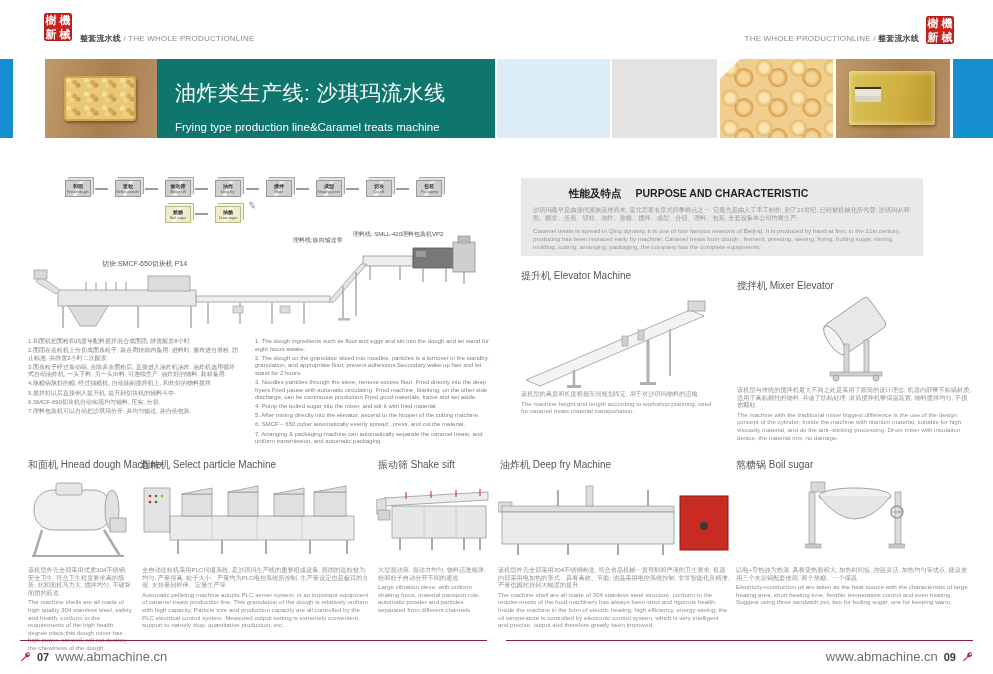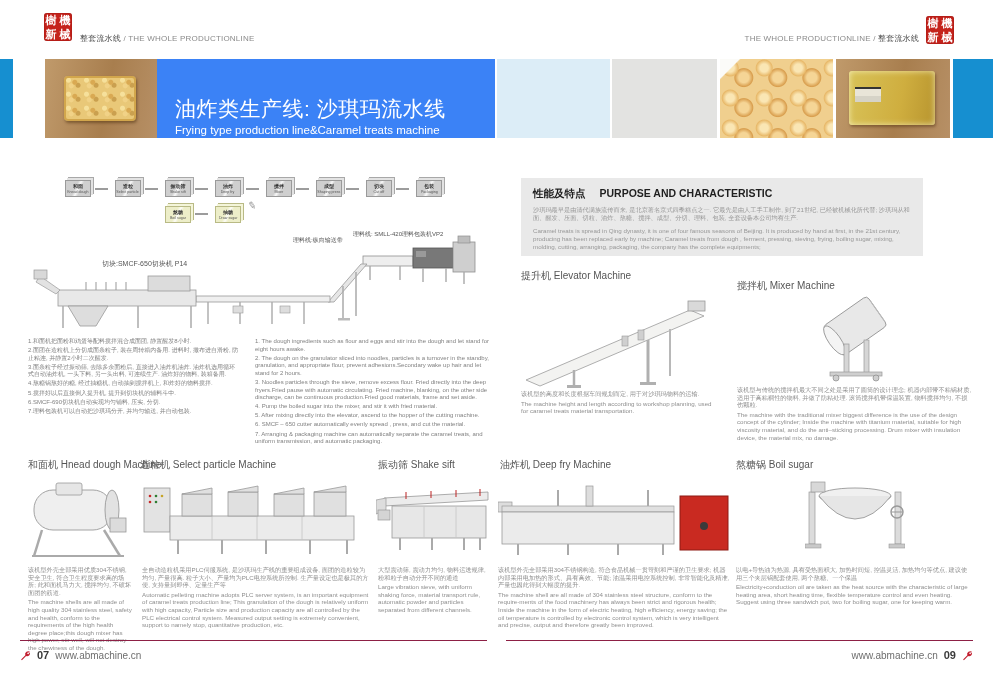--- a/index.html
+++ b/index.html
@@ -8,33 +8,33 @@
            font-family:"Liberation Sans","DejaVu Sans",sans-serif; color:#333; }
 
   
   .seal { position:absolute; width:28px; height:28px; background:#c5231c; border-radius:3px;
           display:grid; grid-template-columns:1fr 1fr; align-items:center; justify-items:center;
           color:#fff; font-size:11px; line-height:13px; font-weight:bold;
           font-family:"DejaVu Sans",sans-serif; box-shadow:inset 0 0 2px #8e120d; }
   .seal-l { left:44px; top:13px; }
   .seal-r { left:926px; top:16px; }
   .hdr { position:absolute; top:33px; font-size:8px; color:#8a8a8a; letter-spacing:.2px; white-space:nowrap; }
-  .hdr .cn { font-weight:normal; color:#4a4a4a; }
+  .hdr .cn { font-weight:bold; color:#4a4a4a; }
   .hdr-l { left:80px; }
   .hdr-r { right:74px; }
 
   
   .seg { position:absolute; top:59px; height:79px; }
   .seg-blue-l { left:0; width:13px; background:#168fd0; }
   .seg-blue-r { left:953px; width:40px; background:#168fd0; }
   .seg-lblue  { left:497px; width:113px; background:#dcedf7; }
   .seg-lgray  { left:612px; width:105px; background:#e3e3e1; }
-  .banner { left:157px; width:338px; background:#3b82f6; color:#fff; padding:36px 0 0 18px; }
+  .banner { left:157px; width:338px; background:#0f766e; color:#fff; padding:20px 0 0 18px; }
   .banner-title { font-size:21px; letter-spacing:.5px; }
-  .banner-sub { font-size:11.5px; margin-top:1px; }
+  .banner-sub { font-size:11.5px; margin-top:14px; }
 
   .photo { overflow:hidden; position:absolute; }
   .photo-wood { background:linear-gradient(100deg,#c09a6b 0%,#a87e4e 55%,#b79066 100%); }
   .treat { position:absolute; left:17%; top:22%; width:64%; height:56%; background:#e9c878; border-radius:4px;
            box-shadow:inset 0 0 0 2px #d2a64c, 1px 2px 3px rgba(60,30,0,.45);
            background-image:radial-gradient(circle at 25% 30%,#f6e09b 2px,transparent 3px),
              radial-gradient(circle at 60% 45%,#d9a952 2px,transparent 3px),
              radial-gradient(circle at 40% 70%,#f1d287 2px,transparent 3px),
              radial-gradient(circle at 78% 66%,#caa04f 2px,transparent 3px);
            background-size:18px 14px; }
@@ -68,38 +68,38 @@
 
   
   .blk-title { font-size:11px; font-weight:bold; color:#2e2e2e; margin-bottom:5px; }
   .proc { position:absolute; top:338px; }
   .proc-cn { left:28px; width:212px; }
   .proc-en { left:255px; width:240px; }
   .proc-item { font-size:6px; line-height:7.6px; color:#828282; margin-bottom:1.5px; }
 
   .purpose { position:absolute; left:521px; top:178px; width:402px; height:78px;
              background:#e9e9e9; padding:9px 12px; }
-  .purpose-title { font-size:10.5px; font-weight:bold; color:#1f1f1f; }
+  .purpose-title { font-size:10.5px; font-weight:bold; color:#1f1f1f;margin-left:36px; }
   .purpose-title .en { margin-left:14px; }
   .purpose-body { font-size:6.2px; line-height:8px; color:#979797; margin-top:5px; }
 
   .m-title { position:absolute; font-size:10px; color:#555; white-space:nowrap; }
   .m-desc { position:absolute; font-size:6.2px; line-height:7.6px; color:#8f8f8f; }
   .m-desc .cn { margin-bottom:2px; }
   .msvg { position:absolute; }
 
   
   .rule { position:absolute; top:640px; height:1px; background:#8d2045; }
   .rule-l { left:20px; width:467px; }
   .rule-r { left:506px; width:467px; }
   .foot { position:absolute; top:649px; display:flex; align-items:center; gap:6px; }
   .foot-l { left:20px; }
   .foot-r { right:20px; }
   .page-no { font-size:11px; font-weight:bold; color:#3a3a3a; }
-  .site { font-size:10px; color:#6e6e6e; }
+  .site { font-size:13px; color:#6e6e6e; }
 </style>
 </head>
 <body>
 
 <div class="sheet">
 
   <div class="seal seal-l">
     <span>樹</span>
       <span>機</span>
       <span>新</span>
@@ -272,21 +272,21 @@
     <line x1="52" y1="74" x2="52" y2="89" stroke="#b0b0b0" stroke-width="2.5"></line>
     <rect x="45" y="89" width="14" height="3" fill="#b0b0b0"></rect>
     <rect x="100" y="40" width="6" height="10" fill="#cfcfcf" stroke="#999" stroke-width="0.6"></rect>
     <rect x="116" y="34" width="6" height="10" fill="#cfcfcf" stroke="#999" stroke-width="0.6"></rect>
   </svg>
   <div class="m-desc" style="left:521px;top:390px;width:192px">
     <div class="cn">该机型的高度和长度根据车间规划而定, 用于对沙琪玛物料的运输.</div>
     <div class="en">The machine height and length according to workshop planning, used for caramel treats material transportation.</div>
   </div>
 
-  <div class="m-title" style="left:737px;top:279px">搅拌机 Mixer Machine</div>
+  <div class="m-title" style="left:737px;top:279px">搅拌机 Mixer Elevator</div>
   <svg class="msvg" style="left:800px;top:294px" width="110" height="88" viewBox="0 0 110 88">
     <g transform="rotate(-35 55 32)">
       <rect x="28" y="14" width="54" height="36" rx="4" fill="#e8e8e8" stroke="#9a9a9a" stroke-width="0.9"></rect>
       <ellipse cx="30" cy="32" rx="6" ry="17" fill="#f4f4f4" stroke="#9a9a9a" stroke-width="0.9"></ellipse>
       <line x1="82" y1="20" x2="82" y2="44" stroke="#bbb" stroke-width="1"></line>
     </g>
     <rect x="44" y="50" width="5" height="30" fill="#d6d6d6" stroke="#999" stroke-width="0.7"></rect>
     <rect x="64" y="46" width="5" height="34" fill="#d6d6d6" stroke="#999" stroke-width="0.7"></rect>
     <rect x="30" y="78" width="52" height="4" fill="#cfcfcf" stroke="#999" stroke-width="0.7"></rect>
     <circle cx="36" cy="84" r="3" fill="#cfcfcf" stroke="#888" stroke-width="0.7"></circle>

